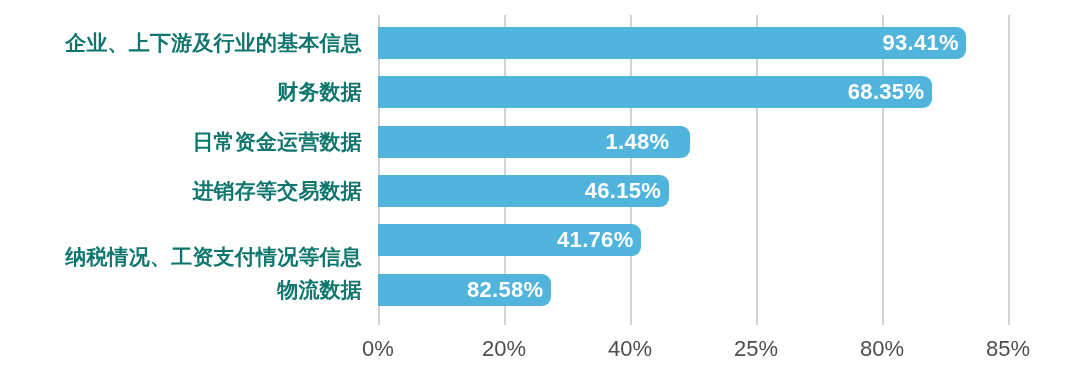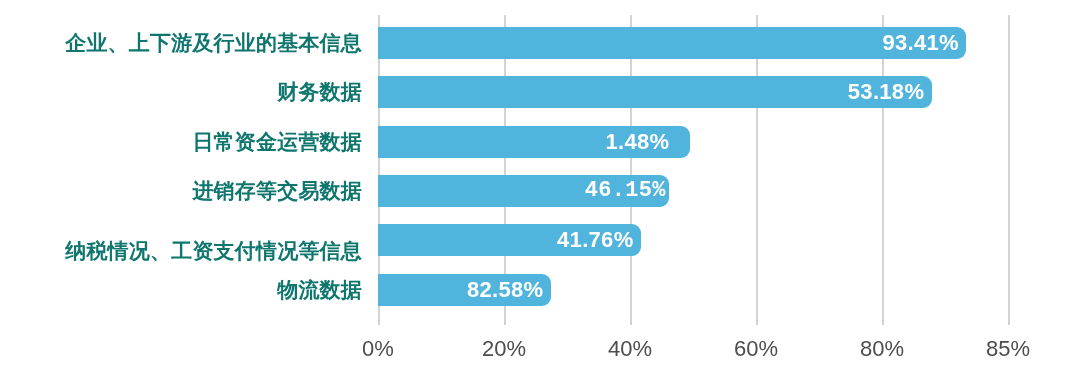--- a/index.html
+++ b/index.html
@@ -110,63 +110,63 @@
 </head>
 <body>
 
 <div id="chart-root">
 
   <div class="cat-labels">
       <div class="cat-label" style="top: 12px;">企业、上下游及行业的基本信息</div>
       <div class="cat-label" style="top: 61.3333px;">财务数据</div>
       <div class="cat-label" style="top: 160px;">进销存等交易数据</div>
       <div class="cat-label" style="top: 110.667px;">日常资金运营数据</div>
-      <div class="cat-label" style="top: 220px;">纳税情况、工资支付情况等信息</div>
+      <div class="cat-label" style="top: 226px;">纳税情况、工资支付情况等信息</div>
       <div class="cat-label" style="top: 258.667px;">物流数据</div>
     </div>
 
   <div class="plot">
     <div class="gridlines">
         <div class="gridline" style="left: 0px;"></div>
         <div class="gridline" style="left: 126px;"></div>
         <div class="gridline" style="left: 252px;"></div>
         <div class="gridline" style="left: 378px;"></div>
         <div class="gridline" style="left: 504px;"></div>
         <div class="gridline" style="left: 630px;"></div>
       </div>
     <div class="bars">
         <div class="bar-row" style="top: 0px;">
           <div class="bar" style="width: 588.483px; background: rgb(80, 180, 221);"></div>
           <div class="bar-value" style="left: 504.483px;">93.41%</div>
         </div>
         <div class="bar-row" style="top: 49.3333px;">
           <div class="bar" style="width: 553.833px; background: rgb(80, 180, 221);"></div>
-          <div class="bar-value" style="left: 469.833px;">53.18%</div>
+          <div class="bar-value" style="left: 469.833px;">68.35%</div>
         </div>
         <div class="bar-row" style="top: 98.6667px;">
           <div class="bar" style="width: 311.535px; background: rgb(80, 180, 221);"></div>
           <div class="bar-value" style="left: 227.535px;">1.48%</div>
         </div>
         <div class="bar-row" style="top: 148px;">
           <div class="bar" style="width: 290.745px; background: rgb(80, 180, 221);"></div>
-          <div class="bar-value" style="left: 206.745px; font-family: Liberation Mono, monospace;">46.15%</div>
+          <div class="bar-value" style="left: 206.745px;">46.15%</div>
         </div>
         <div class="bar-row" style="top: 197.333px;">
           <div class="bar" style="width: 263.088px; background: rgb(80, 180, 221);"></div>
           <div class="bar-value" style="left: 179.088px;">41.76%</div>
         </div>
         <div class="bar-row" style="top: 246.667px;">
           <div class="bar" style="width: 173.061px; background: rgb(80, 180, 221);"></div>
           <div class="bar-value" style="left: 89.061px;">82.58%</div>
         </div>
       </div>
   </div>
 
   <div class="xticks">
       <div class="xtick" style="left: 0px;">0%</div>
       <div class="xtick" style="left: 126px; text-align: center;">20%</div>
       <div class="xtick" style="left: 252px;">40%</div>
-      <div class="xtick" style="left: 378px;">60%</div>
+      <div class="xtick" style="left: 378px;">25%</div>
       <div class="xtick" style="left: 504px;">80%</div>
       <div class="xtick" style="left: 630px;">85%</div>
     </div>
 
 </div>
 
 </body></html>

